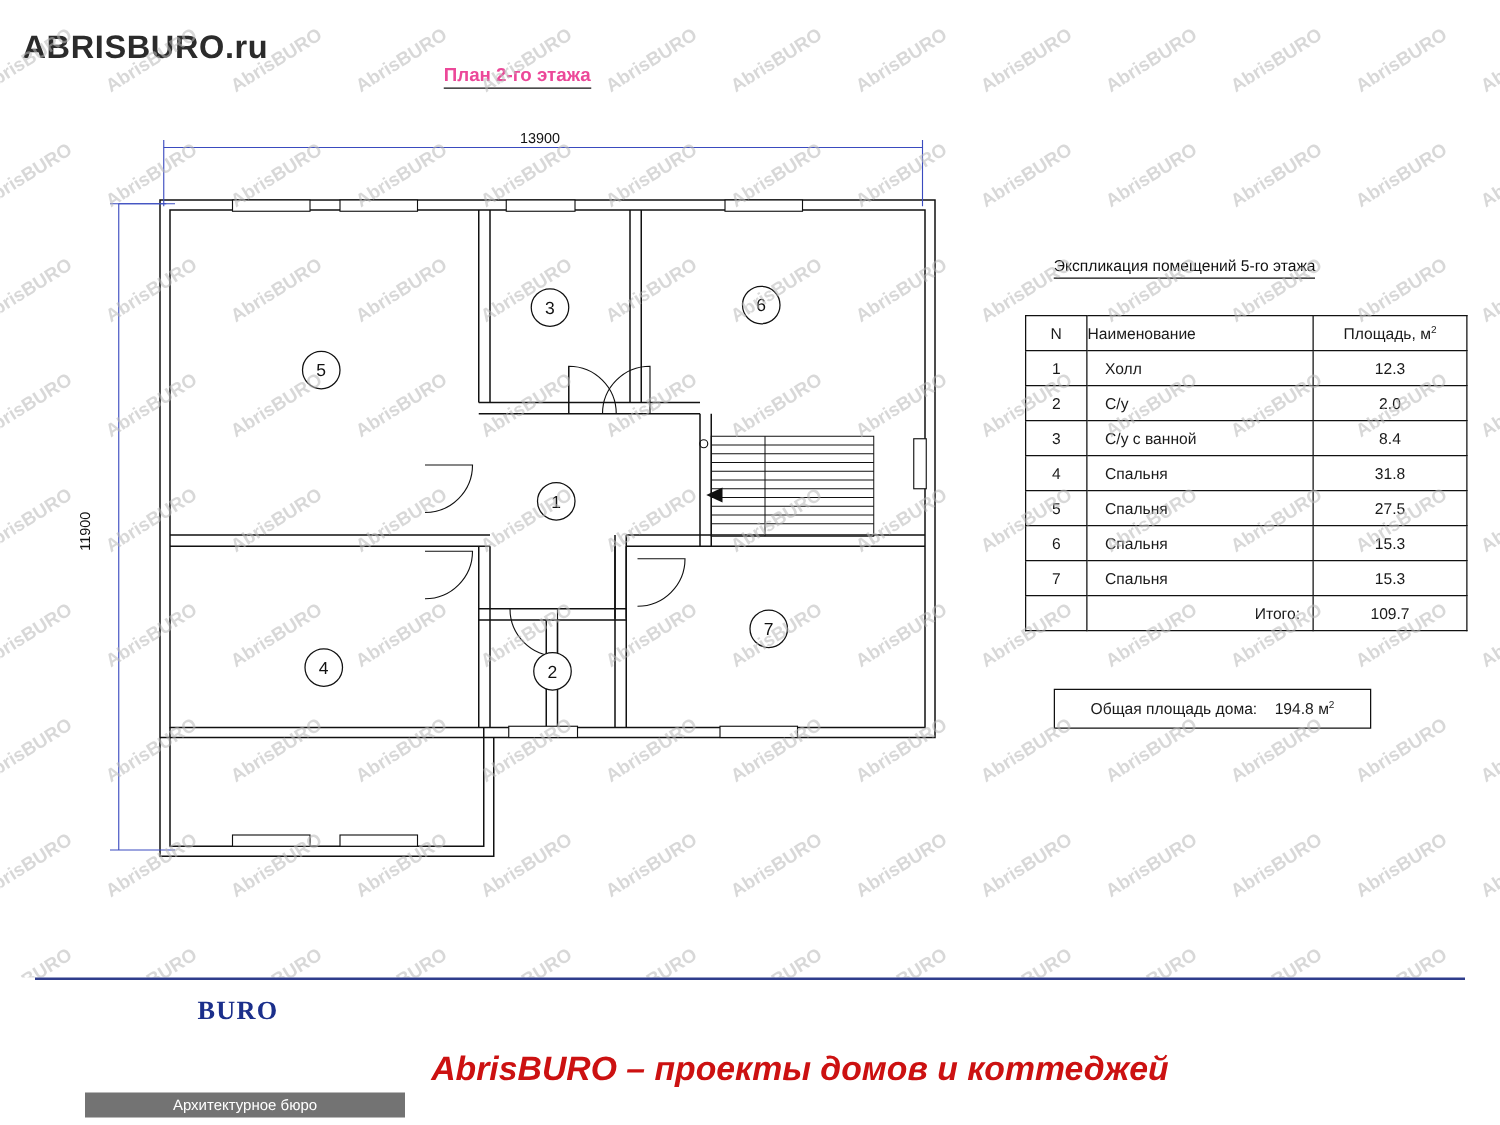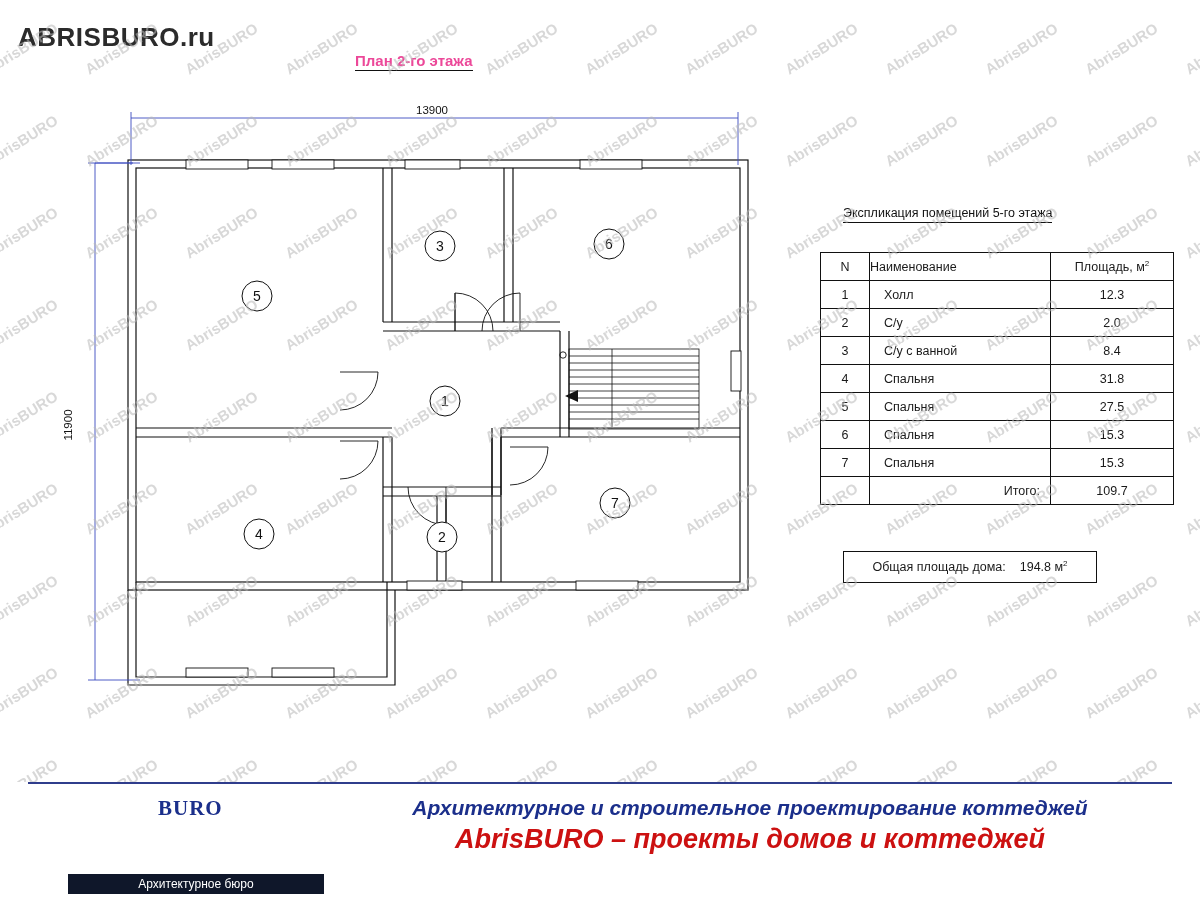--- a/index.html
+++ b/index.html
@@ -64,33 +64,33 @@
   .logo-abris{
     position:absolute;left:18px;top:18px;font-size:62px;line-height:62px;
     font-family:"Liberation Serif", serif;font-weight:bold;color:#1b2f8b;letter-spacing:1px;
   }
   .logo-buro{
     position:absolute;left:110px;top:6px;font-size:21px;font-weight:bold;
     font-family:"Liberation Serif", serif;color:#1b2f8b;letter-spacing:1px;
   }
   .logo-sub{
     position:absolute;left:20px;top:84px;width:256px;height:20px;
-    background:#0f172a;color:#fff;font-size:12px;text-align:center;line-height:20px;
+    background:#737373;color:#fff;font-size:12px;text-align:center;line-height:20px;
   }
   .logo-tri{
     position:absolute;left:86px;top:24px;width:0;height:0;
     border-left:17px solid transparent;border-right:17px solid transparent;
     border-bottom:30px solid #fff;
   }
   .f-line1{
     position:absolute;left:345px;top:14px;width:810px;text-align:center;
     font-size:21px;font-weight:bold;color:#1b2f8b;font-style:italic;
   }
   .f-line2{
-    position:absolute;left:345px;top:42px;width:810px;text-align:center;
+    position:absolute;left:345px;top:58px;width:810px;
     font-size:27px;font-weight:bold;color:#cc1111;font-style:italic;
   }
   .f-line3{
     position:absolute;left:345px;top:78px;width:810px;text-align:center;
     font-size:19px;font-weight:bold;color:#cc1111;font-style:italic;
     display:flex;justify-content:space-between;padding:0 18px;box-sizing:border-box;
   }
   .f-line3 span{display:inline-block;}
 </style>
 </head>
@@ -395,15 +395,14 @@
 
 <div id="footer">
   <div class="hr"></div>
 
   <div class="logo-box">
     <div class="logo-buro">BURO</div>
     <div class="logo-tri"></div>
     <div class="logo-sub">Архитектурное бюро</div>
   </div>
 
-  <div class="f-line1">Архитектурное и строительное проектирование коттеджей</div>
   <div class="f-line2">AbrisBURO – проекты домов и коттеджей</div>
 </div>
 
 </body></html>

